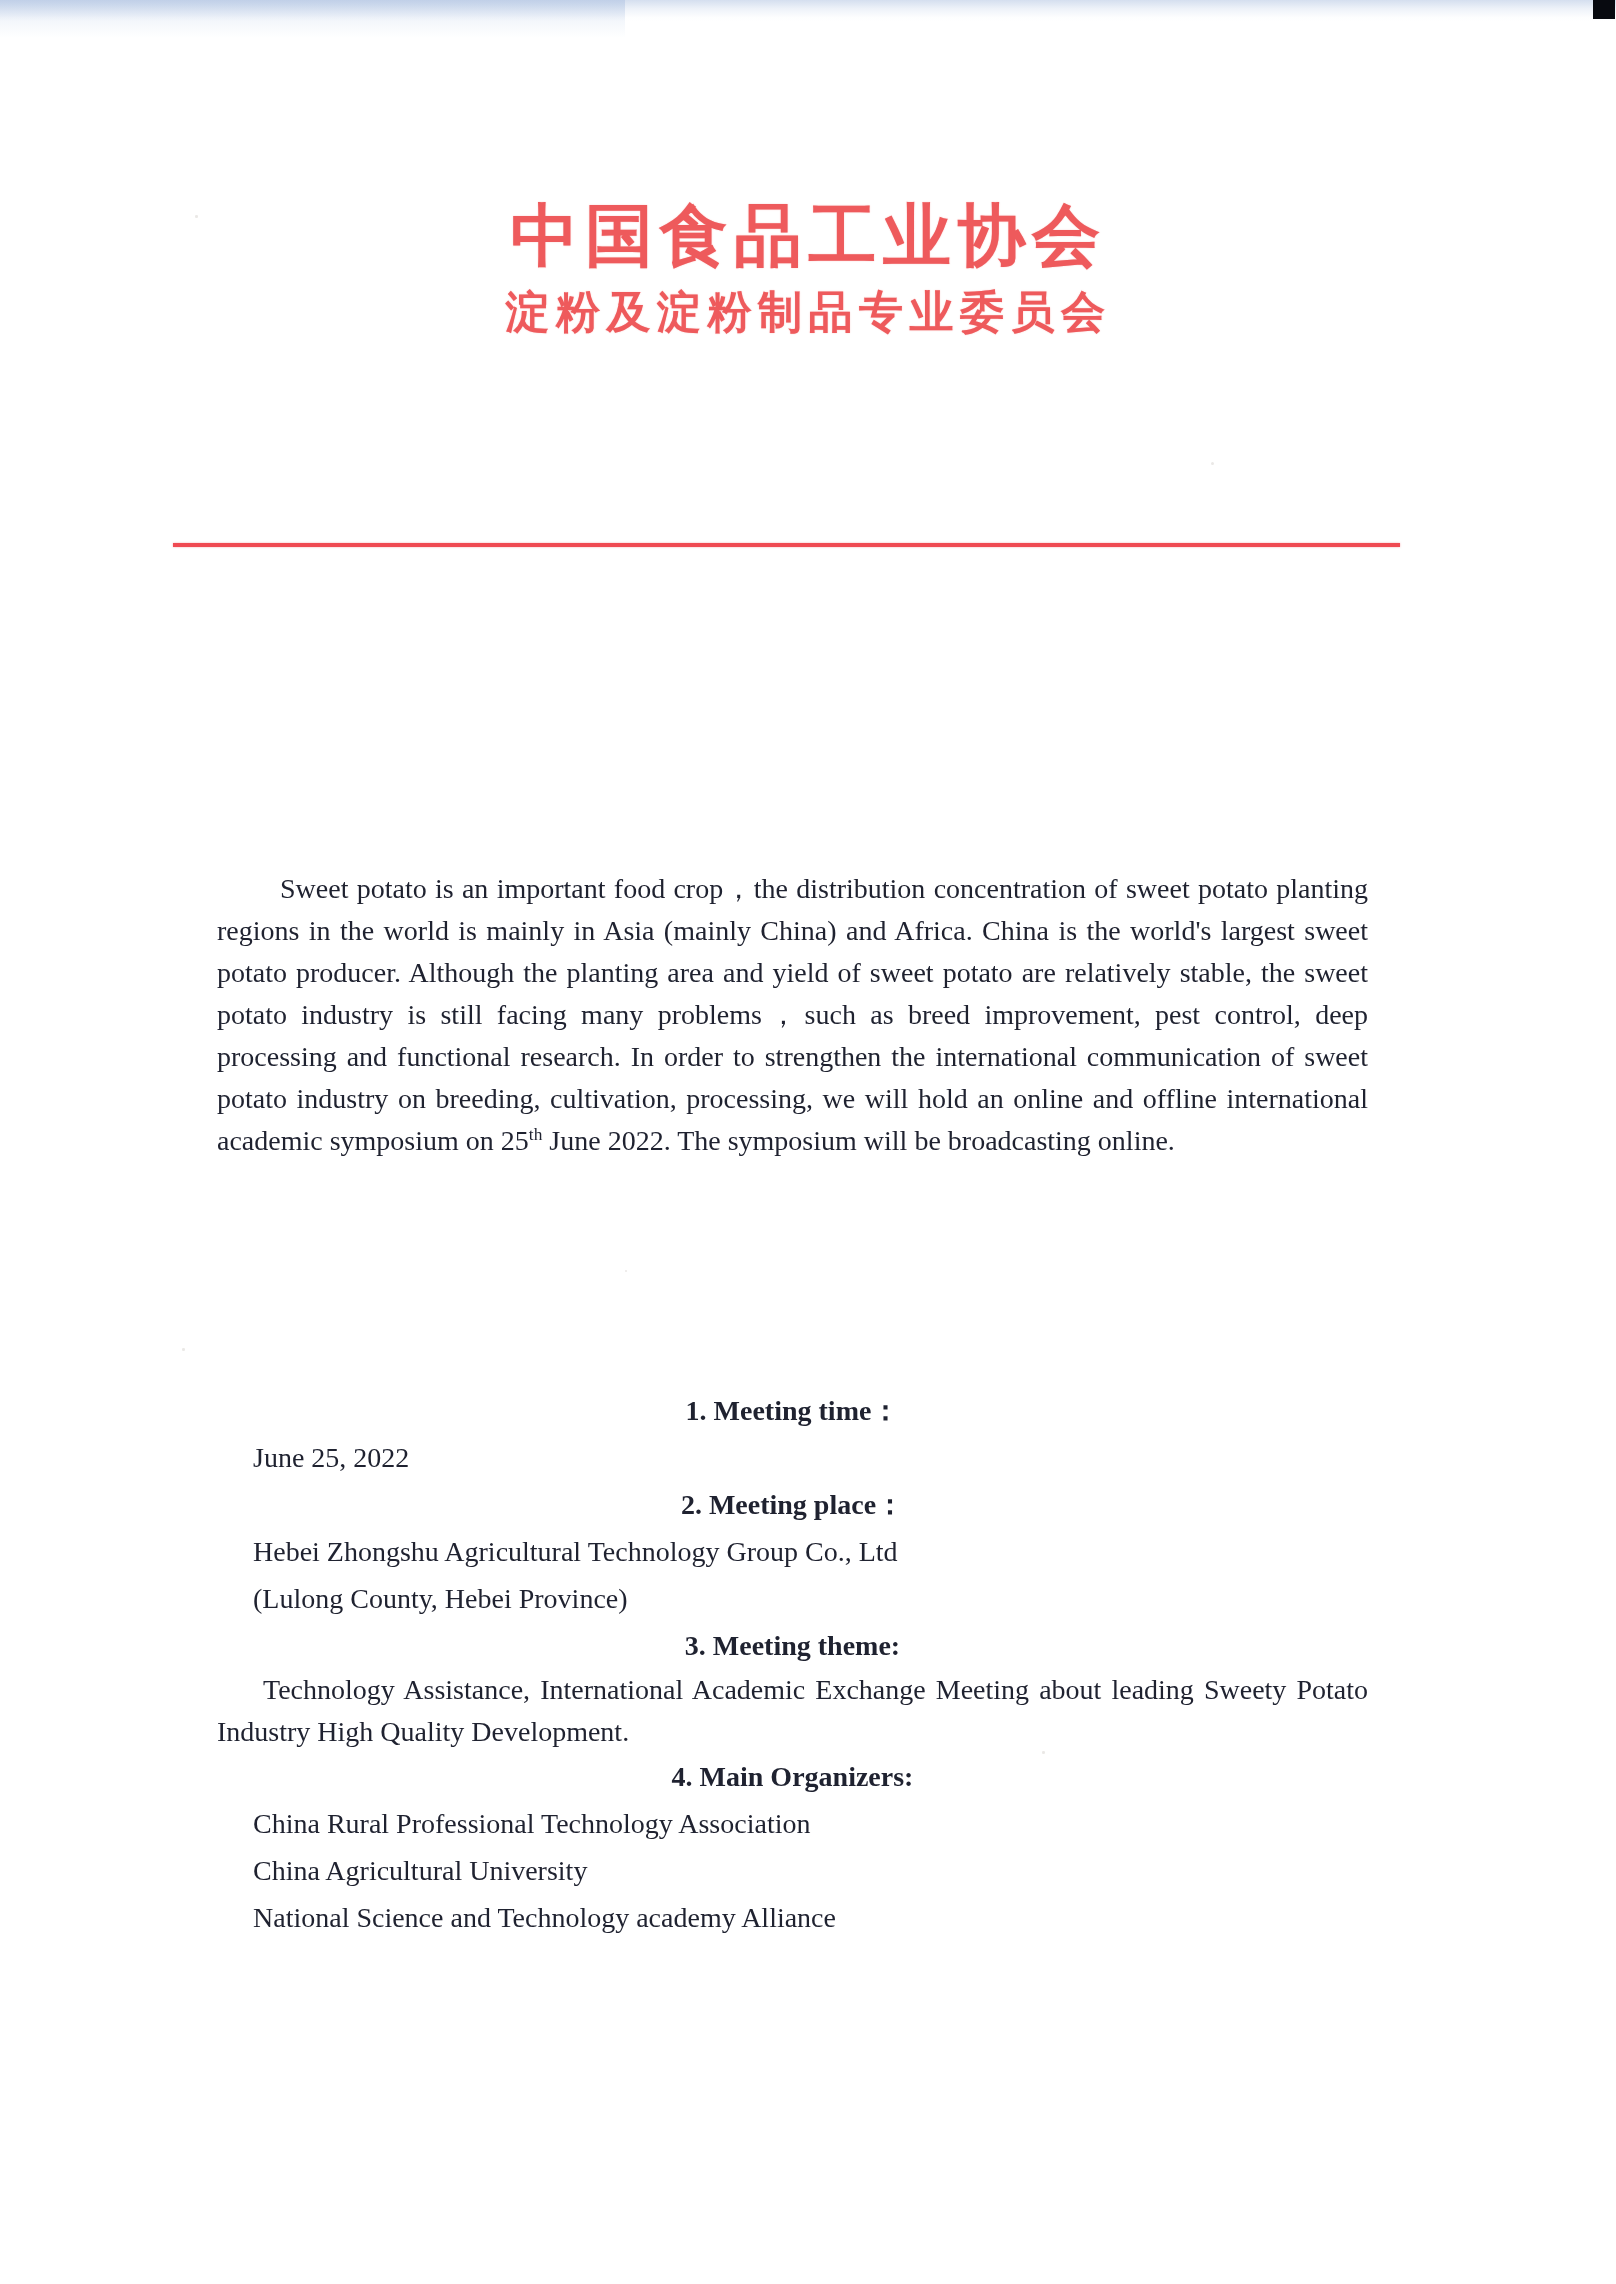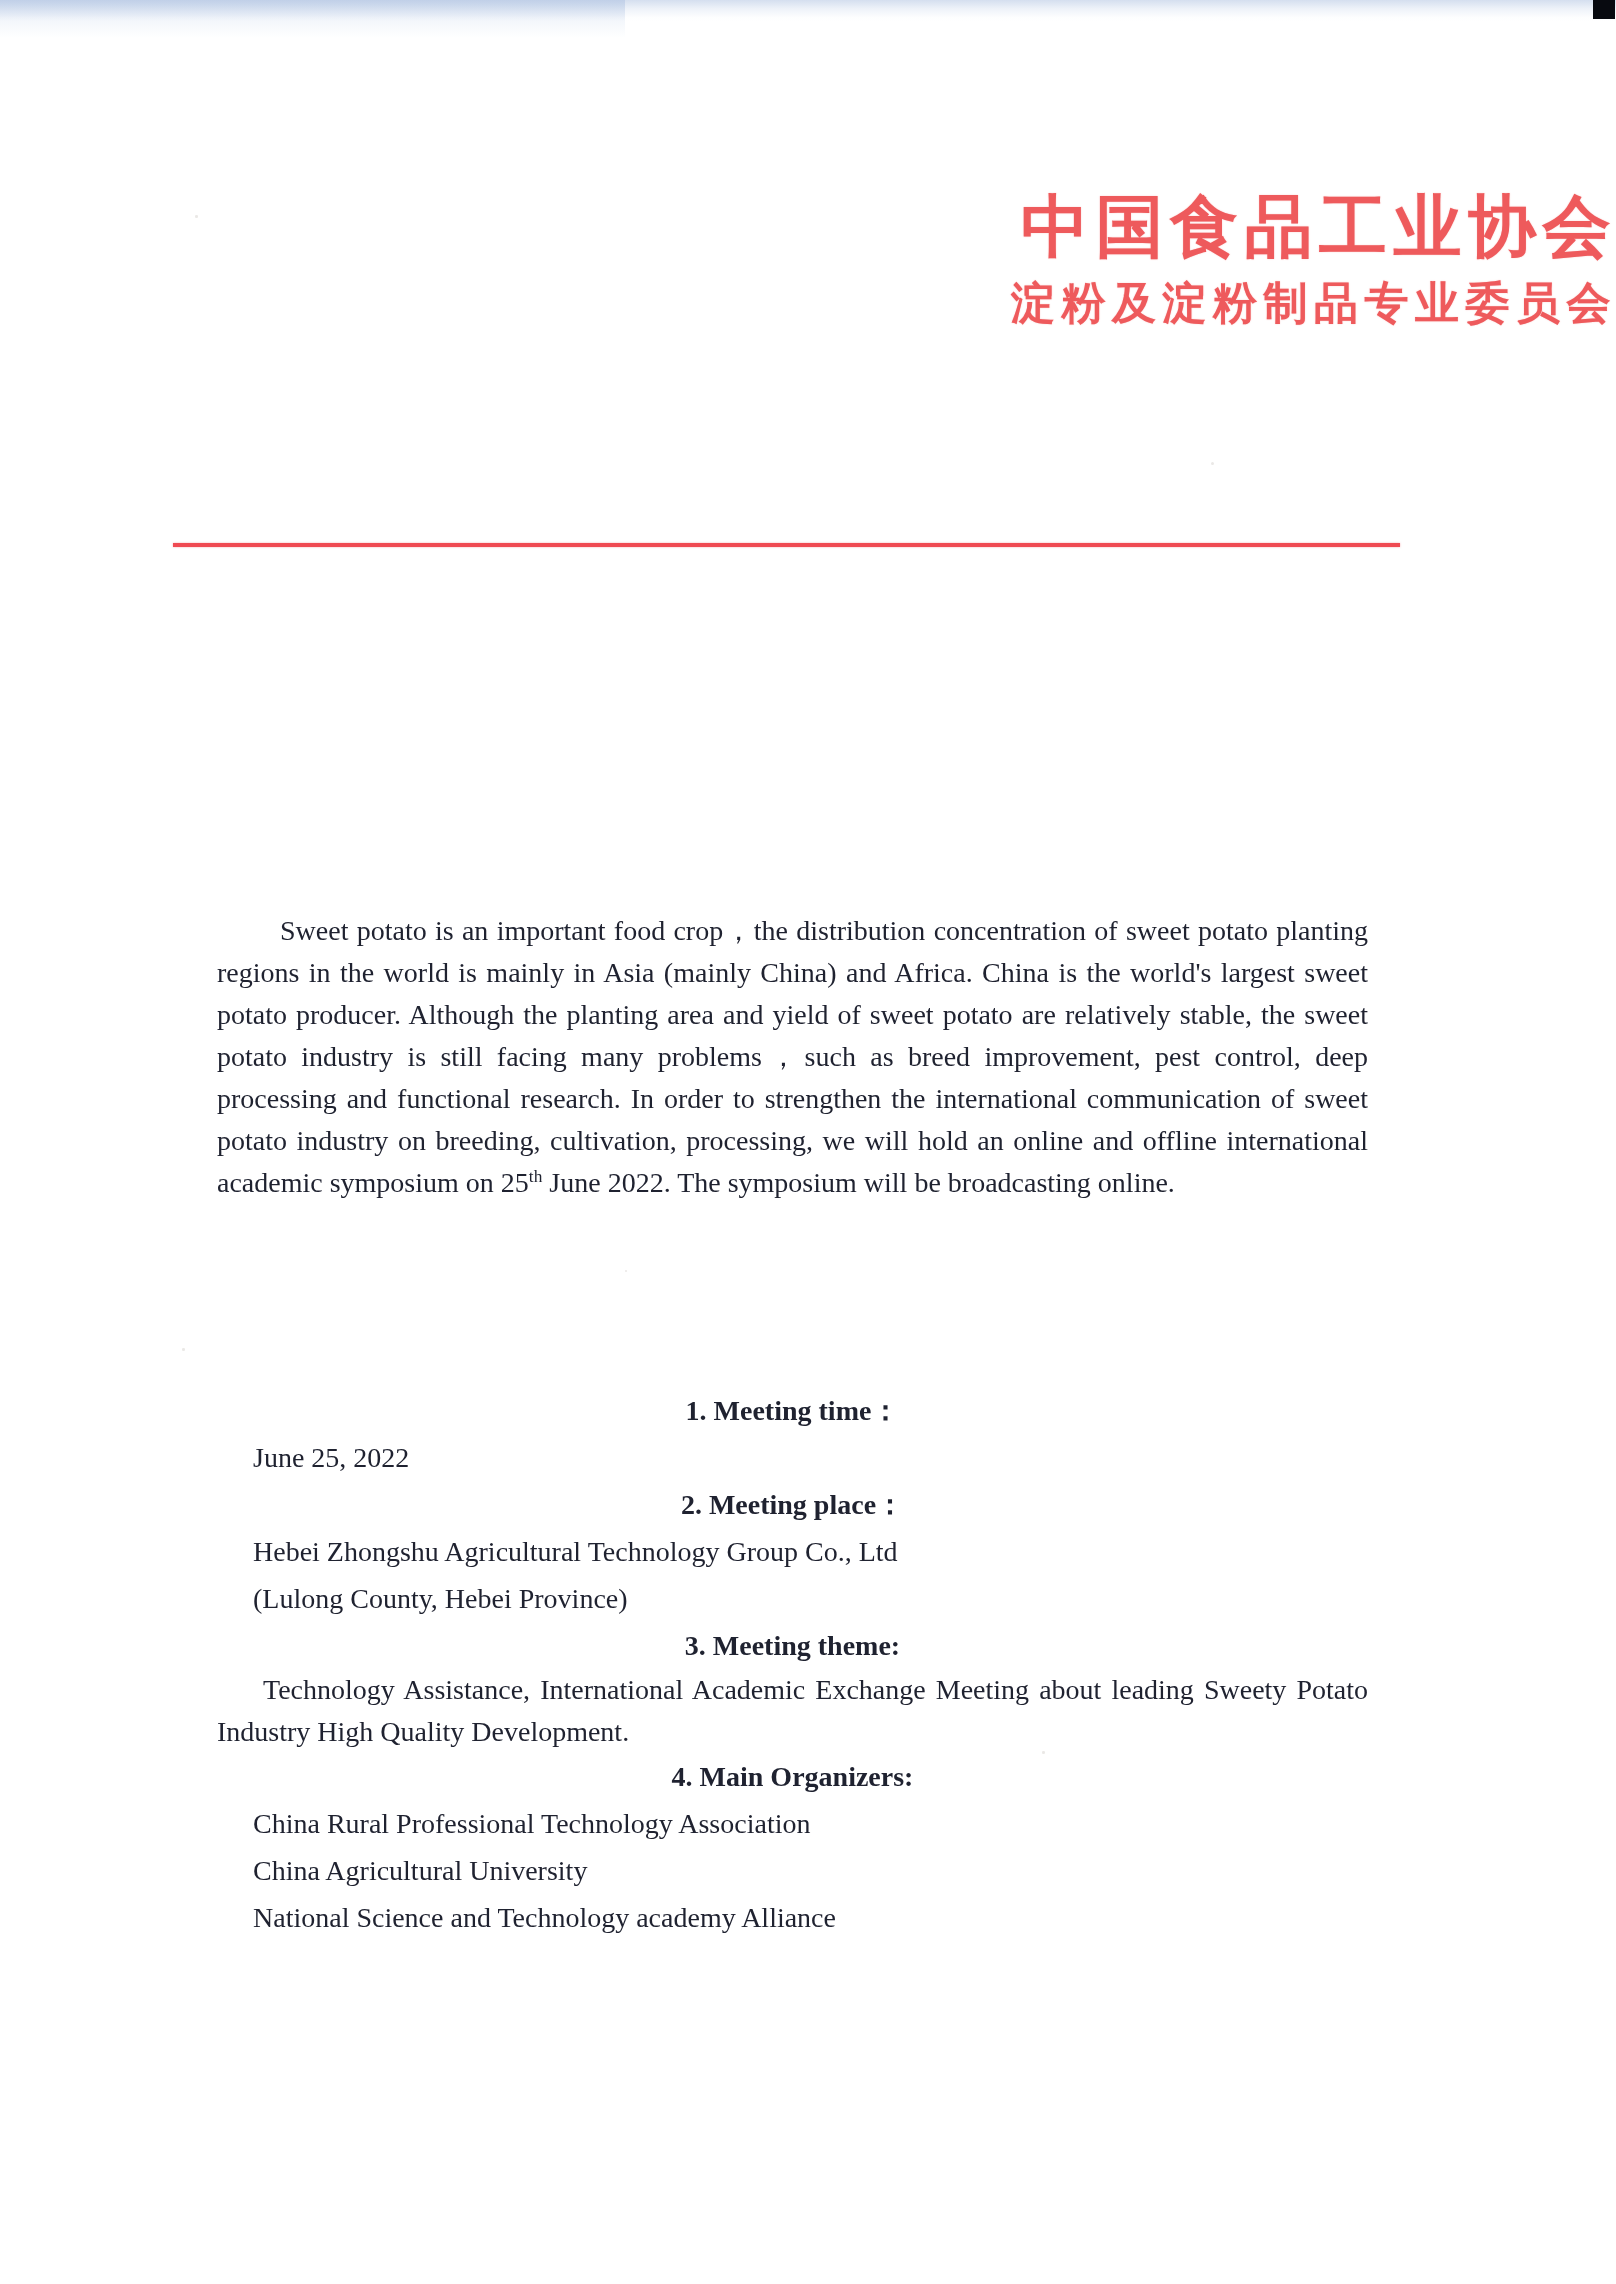--- a/index.html
+++ b/index.html
@@ -53,23 +53,23 @@
     position: absolute;
     background: #d8d5d2;
     border-radius: 50%;
     opacity: .55;
   }
 
   
   .letterhead {
     position: absolute;
     left: 0;
-    top: 193px;
+    top: 202px;
     width: 1617px;
-    text-align: right;
+    text-align: center;
   }
   .lh-line {
     font-family: "DejaVu Sans", sans-serif;
     font-weight: 700;
     color: #ee5a5c;
     letter-spacing: 6.5px;
     line-height: 1.0;
     text-shadow: 0 0 1.3px rgba(238,90,92,0.45);
     white-space: nowrap;
   }
@@ -96,21 +96,21 @@
     font-weight: 700;
     font-size: 31px;
     line-height: 62px;
     color: #1b1d26;
   }
 
   
   .intro {
     position: absolute;
     left: 217px;
-    top: 882px;
+    top: 840px;
     width: 1151px;
     font-size: 28px;
     line-height: 42px;
     color: #1f2230;
     text-align: justify;
     text-justify: inter-word;
     text-indent: 63px;
   }
   .intro sup {
     font-size: 0.62em;

